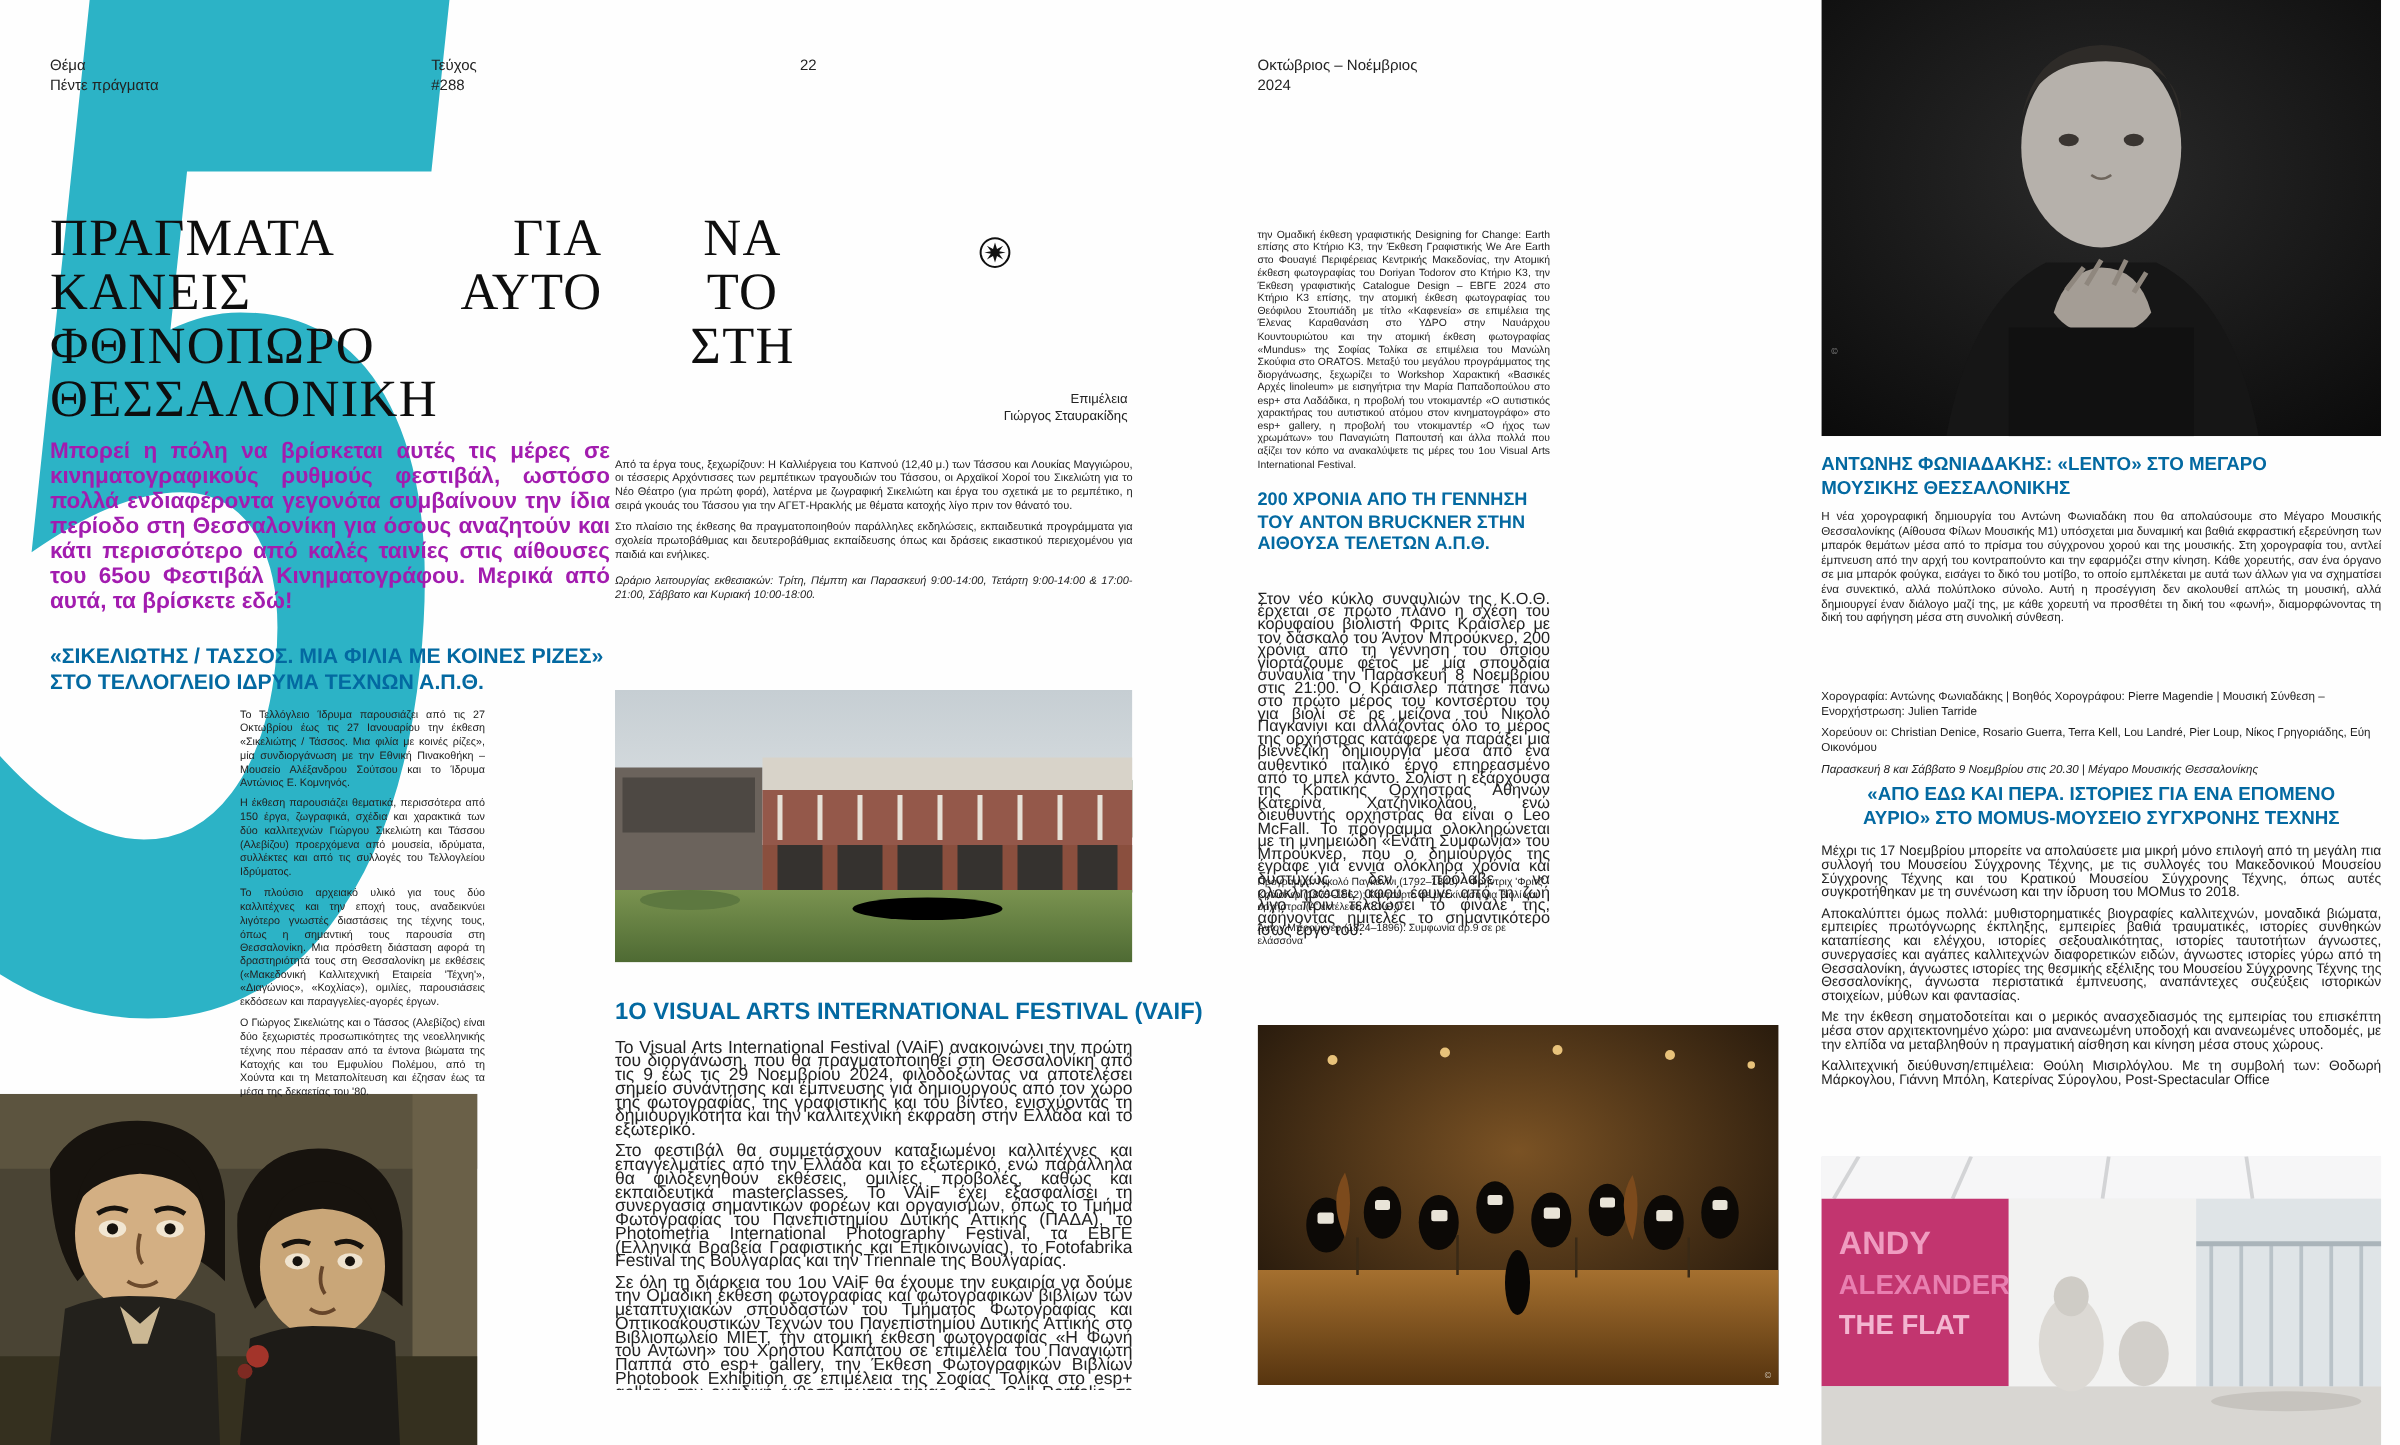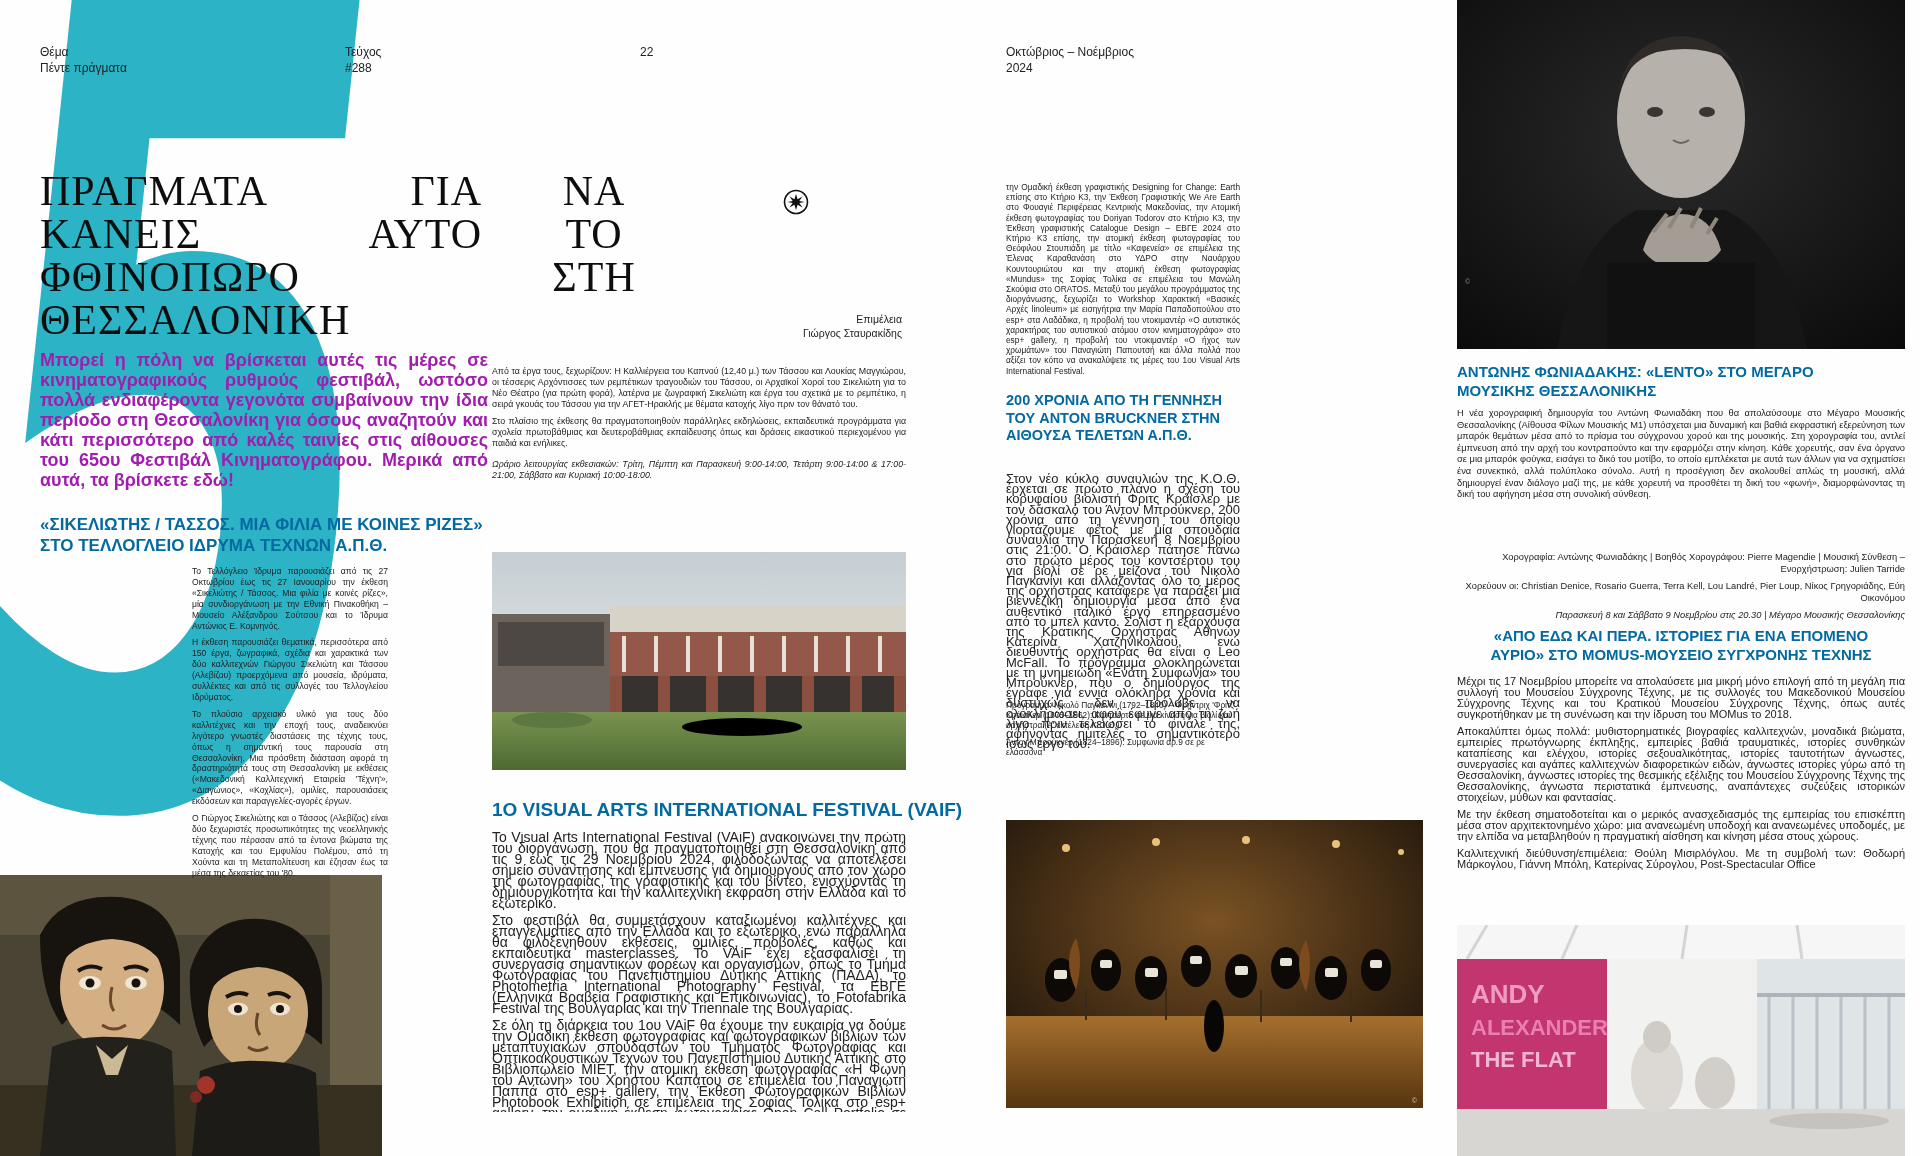--- a/index.html
+++ b/index.html
@@ -245,21 +245,21 @@
     <span class="credit" style="left:8px;bottom:64px;color:#8a8a8a;">©</span>
   </div>
 
   <div class="abs sec-head" style="left:1457px;top:362px;font-size:15px;line-height:19px;">
     <div>ΑΝΤΩΝΗΣ ΦΩΝΙΑΔΑΚΗΣ: «LENTO» ΣΤΟ ΜΕΓΑΡΟ</div>
     <div>ΜΟΥΣΙΚΗΣ ΘΕΣΣΑΛΟΝΙΚΗΣ</div>
   </div>
   <div class="abs body-sm" style="left:1457px;top:408px;width:448px;font-size:9.3px;line-height:11.6px;">
     <p>Η νέα χορογραφική δημιουργία του Αντώνη Φωνιαδάκη που θα απολαύσουμε στο Μέγαρο Μουσικής Θεσσαλονίκης (Αίθουσα Φίλων Μουσικής Μ1) υπόσχεται μια δυναμική και βαθιά εκφραστική εξερεύνηση των μπαρόκ θεμάτων μέσα από το πρίσμα του σύγχρονου χορού και της μουσικής. Στη χορογραφία του, αντλεί έμπνευση από την αρχή του κοντραπούντο και την εφαρμόζει στην κίνηση. Κάθε χορευτής, σαν ένα όργανο σε μια μπαρόκ φούγκα, εισάγει το δικό του μοτίβο, το οποίο εμπλέκεται με αυτά των άλλων για να σχηματίσει ένα συνεκτικό, αλλά πολύπλοκο σύνολο. Αυτή η προσέγγιση δεν ακολουθεί απλώς τη μουσική, αλλά δημιουργεί έναν διάλογο μαζί της, με κάθε χορευτή να προσθέτει τη δική του «φωνή», διαμορφώνοντας τη δική του αφήγηση μέσα στη συνολική σύνθεση.</p>
   </div>
-  <div class="abs body-sm" style="left:1457px;top:552px;width:448px;font-size:9.3px;line-height:11.6px;text-align:right;">
+  <div class="abs body-sm" style="left:1457px;top:552px;width:448px;font-size:9.3px;line-height:11.6px;text-align:left;">
     <p>Χορογραφία: Αντώνης Φωνιαδάκης | Βοηθός Χορογράφου: Pierre Magendie | Μουσική Σύνθεση – Ενορχήστρωση: Julien Tarride</p>
     <p>Χορεύουν οι: Christian Denice, Rosario Guerra, Terra Kell, Lou Landré, Pier Loup, Νίκος Γρηγοριάδης, Εύη Οικονόμου</p>
     <p class="italic">Παρασκευή 8 και Σάββατο 9 Νοεμβρίου στις 20.30 | Μέγαρο Μουσικής Θεσσαλονίκης</p>
   </div>
 
   <div class="abs sec-head" style="left:1457px;top:626px;font-size:15px;line-height:19px;text-align:center;width:448px;">
     <div>«ΑΠΟ ΕΔΩ ΚΑΙ ΠΕΡΑ. ΙΣΤΟΡΙΕΣ ΓΙΑ ΕΝΑ ΕΠΟΜΕΝΟ</div>
     <div>ΑΥΡΙΟ» ΣΤΟ MOMUS-ΜΟΥΣΕΙΟ ΣΥΓΧΡΟΝΗΣ ΤΕΧΝΗΣ</div>
   </div>
   <div class="abs body-sm" style="left:1457px;top:676px;width:448px;height:242px;overflow:hidden;font-size:11px;line-height:11px;">

